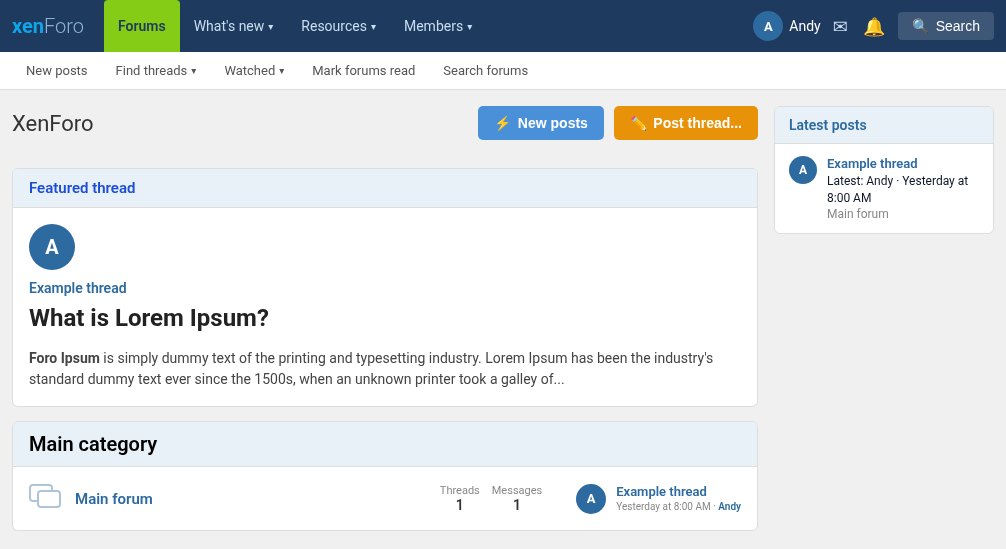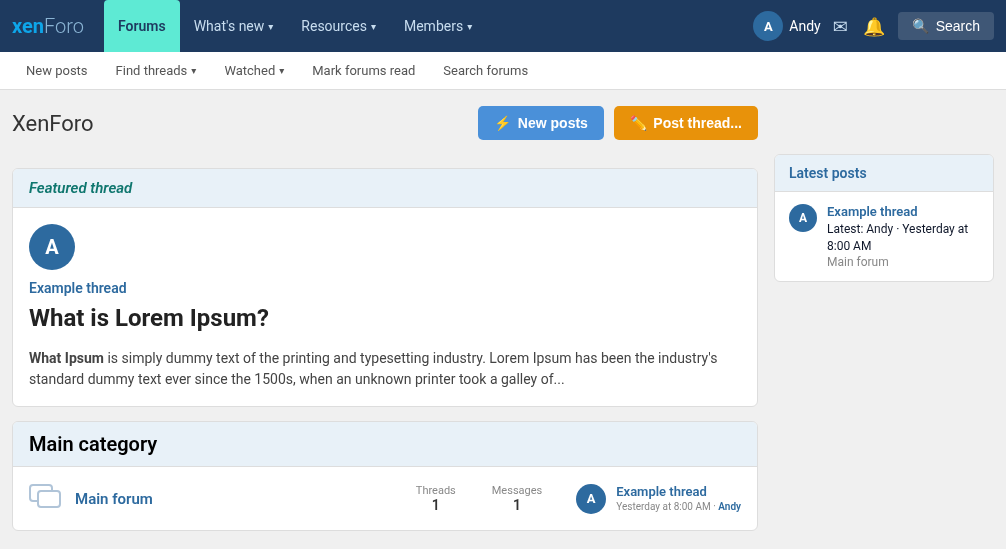--- a/index.html
+++ b/index.html
@@ -5,21 +5,21 @@
     * { box-sizing: border-box; margin: 0; padding: 0; }
     body { font-family: -apple-system, BlinkMacSystemFont, 'Segoe UI', Roboto, sans-serif; background: #f0f0f0; font-size: 14px; color: #333; width: 1006px; }
 
     
     .top-nav { background: #1e3a5f; display: flex; align-items: center; padding: 0 12px; height: 52px; }
     .logo { color: #fff; font-size: 20px; font-weight: 300; margin-right: 20px; }
     .logo span { font-weight: 700; color: #0ea5e9; }
     .logo em { font-style: normal; color: #8ab4d4; margin-top: 30px; }
     .nav-items { display: flex; align-items: stretch; flex: 1; height: 100%; }
     .nav-item { display: flex; align-items: center; padding: 0 14px; color: #c8ddef; font-size: 14px; cursor: pointer; height: 100%; position: relative; white-space: nowrap; }
-    .nav-item.active { background: #5eead4; color: #1e3a5f; font-weight: 600; border-radius: 4px 4px 0 0; text-align: right; }
+    .nav-item.active { background: #84cc16; color: #1e3a5f; font-weight: 600; border-radius: 4px 4px 0 0; text-align: right; }
     .nav-item .chevron { font-size: 10px; margin-left: 4px; }
     .nav-right { display: flex; align-items: center; gap: 8px; margin-left: auto; }
     .nav-user { display: flex; align-items: center; gap: 6px; color: #fff; cursor: pointer; }
     .user-avatar-small { width: 30px; height: 30px; border-radius: 50%; background: #2d6a9f; display: flex; align-items: center; justify-content: center; color: #fff; font-weight: 700; font-size: 13px; }
     .nav-icon { color: #c8ddef; font-size: 18px; cursor: pointer; padding: 4px; }
     .search-btn { display: flex; align-items: center; gap: 6px; background: rgba(255,255,255,0.15); color: #fff; border: none; padding: 6px 14px; border-radius: 4px; cursor: pointer; font-size: 14px; }
 
     
     .sub-nav { background: #fff; border-bottom: 1px solid #ddd; display: flex; align-items: center; padding: 0 12px; height: 38px; gap: 0; }
     .sub-nav-item { display: flex; align-items: center; padding: 0 14px; color: #555; font-size: 13px; cursor: pointer; height: 100%; white-space: nowrap; }
@@ -29,47 +29,47 @@
     .main-content { display: flex; gap: 16px; padding: 16px 12px; }
     .left-col { flex: 1; min-width: 0; }
     .right-col { width: 220px; flex-shrink: 0; }
 
     
     .page-title { font-size: 22px; font-weight: 400; color: #333; margin-bottom: 14px; }
 
     
     .card { background: #fff; border: 1px solid #ddd; border-radius: 6px; margin-bottom: 14px; overflow: hidden; }
     .card-header { background: #e8f1f8; padding: 10px 16px; border-bottom: 1px solid #ddd; }
-    .card-header-title { color: #0f766e; font-size: 15px; font-weight: 600; font-style: italic; }
+    .card-header-title { color: #1d4ed8; font-size: 15px; font-weight: 600; }
     .card-body { padding: 16px; }
     .featured-avatar { width: 46px; height: 46px; border-radius: 50%; background: #2d6a9f; display: flex; align-items: center; justify-content: center; color: #fff; font-weight: 700; font-size: 20px; margin-bottom: 10px; }
     .featured-thread-link { color: #2d6a9f; font-size: 14px; font-weight: 600; cursor: pointer; margin-bottom: 8px; display: block; }
     .featured-thread-title { font-size: 24px; font-weight: 700; color: #222; margin-bottom: 16px; }
     .featured-thread-body { font-size: 14px; color: #444; line-height: 1.5; }
     .featured-thread-body strong { font-weight: 700; }
 
     
     .category-header { background: #e8f1f8; padding: 10px 16px; border-bottom: 1px solid #ddd; }
     .category-header-title { color: #000000; font-size: 20px; font-weight: 600; }
     .forum-row { display: flex; align-items: center; padding: 14px 16px; gap: 14px; }
     .forum-icon { color: #b0c4d8; font-size: 28px; }
     .forum-name { color: #2d6a9f; font-size: 15px; font-weight: 600; cursor: pointer; min-width: 100px; }
-    .forum-stats { display: flex; gap: 36px; margin-left: auto; }
+    .forum-stats { display: flex; gap: 12px; margin-left: auto; }
     .stat-block { text-align: center; }
     .stat-label { font-size: 11px; color: #888; }
     .stat-value { font-size: 14px; font-weight: 600; color: #333; text-align: center; }
     .forum-latest { display: flex; align-items: center; gap: 10px; margin-left: 20px; }
     .forum-latest-avatar { width: 30px; height: 30px; border-radius: 50%; background: #2d6a9f; display: flex; align-items: center; justify-content: center; color: #fff; font-weight: 700; font-size: 13px; flex-shrink: 0; }
     .forum-latest-info { font-size: 12px; color: #555; }
     .forum-latest-thread { color: #2d6a9f; font-size: 13px; font-weight: 600; cursor: pointer; display: block; }
     .forum-latest-meta { color: #888; font-size: 10px; }
     .forum-latest-meta a { color: #2d6a9f; font-weight: 600; cursor: pointer; }
 
     
-    .sidebar-card { background: #fff; border: 1px solid #ddd; border-radius: 6px; overflow: hidden; margin-top: 48px; }
+    .sidebar-card { background: #fff; border: 1px solid #ddd; border-radius: 6px; overflow: hidden; }
     .sidebar-header { background: #e8f1f8; padding: 10px 14px; border-bottom: 1px solid #ddd; }
     .sidebar-header-title { color: #2d6a9f; font-size: 14px; font-weight: 600; }
     .sidebar-body { padding: 12px 14px; }
     .latest-post-item { display: flex; align-items: flex-start; gap: 10px; }
     .latest-post-avatar { width: 28px; height: 28px; border-radius: 50%; background: #2d6a9f; display: flex; align-items: center; justify-content: center; color: #fff; font-weight: 700; font-size: 12px; flex-shrink: 0; }
     .latest-post-info { font-size: 12px; }
     .latest-post-thread { color: #2d6a9f; font-size: 13px; font-weight: 600; cursor: pointer; display: block; margin-bottom: 2px; }
     .latest-post-meta { color: #0f172a; line-height: 1.4; }
     .latest-post-forum { color: #888; font-size: 12px; }
 
@@ -146,21 +146,21 @@
 
     <div class="card">
       <div class="card-header">
         <span class="card-header-title">Featured thread</span>
       </div>
       <div class="card-body">
         <div class="featured-avatar">A</div>
         <a class="featured-thread-link">Example thread</a>
         <div class="featured-thread-title">What is Lorem Ipsum?</div>
         <div class="featured-thread-body">
-          <strong>What Ipsum</strong><span> is simply dummy text of the printing and typesetting industry. Lorem Ipsum has been the industry's standard dummy text ever since the 1500s, when an unknown printer took a galley of...</span>
+          <strong>Foro Ipsum</strong><span> is simply dummy text of the printing and typesetting industry. Lorem Ipsum has been the industry's standard dummy text ever since the 1500s, when an unknown printer took a galley of...</span>
         </div>
       </div>
     </div>
 
     <div class="card">
       <div class="category-header">
         <span class="category-header-title">Main category</span>
       </div>
       <div class="forum-row">
         <div class="forum-icon">

